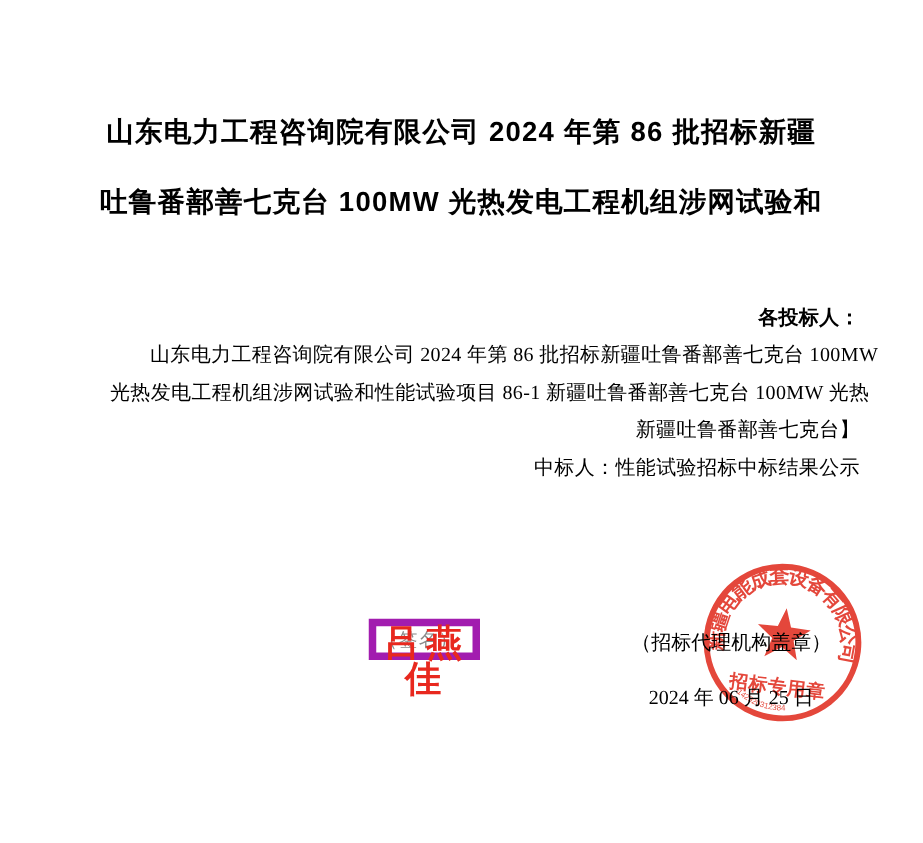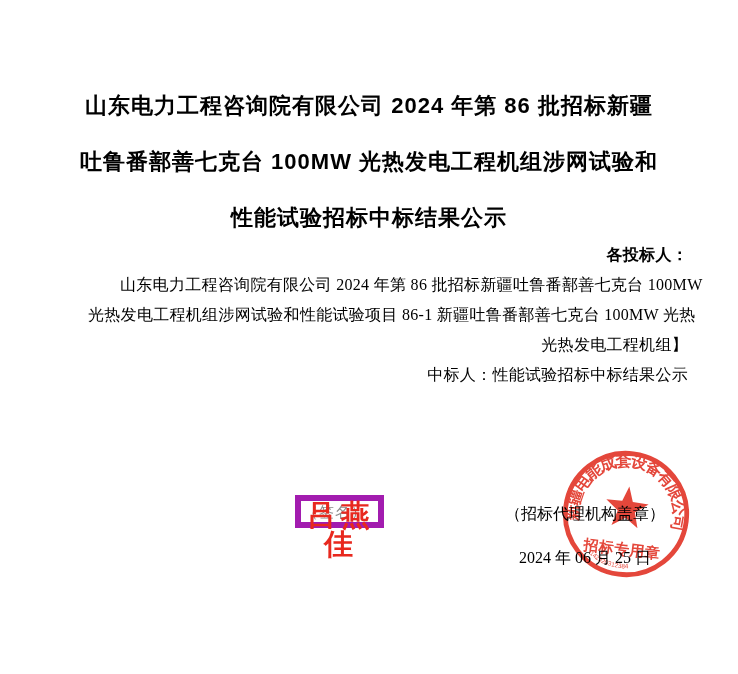--- a/index.html
+++ b/index.html
@@ -100,28 +100,27 @@
   }
 </style>
 </head>
 <body>
 
 <div class="page">
 
   <div class="title-block">
     <div class="title-line">山东电力工程咨询院有限公司 2024 年第 86 批招标新疆</div>
     <div class="title-line">吐鲁番鄯善七克台 100MW 光热发电工程机组涉网试验和</div>
-    <div class="title-line">性能试验招标中标结果公示</div>
   </div>
 
   <div class="body-block">
     <div class="body-line salutation">各投标人：</div>
     <div class="body-line indent-2">山东电力工程咨询院有限公司 2024 年第 86 批招标新疆吐鲁番鄯善七克台 100MW</div>
     <div class="body-line">光热发电工程机组涉网试验和性能试验项目 86-1 新疆吐鲁番鄯善七克台 100MW 光热</div>
-    <div class="body-line">光热发电工程机组】</div>
+    <div class="body-line">新疆吐鲁番鄯善七克台】</div>
     <div class="body-line indent-1">中标人：性能试验招标中标结果公示</div>
   </div>
 
   <div class="sign-placeholder">（签名）</div>
   <div class="name-stamp">吕燕佳</div>
 
   <div class="agency-label">（招标代理机构盖章）</div>
   <div class="date-line">2024 年 06 月 25 日</div>
 
   <svg class="seal" viewBox="0 0 124 124" xmlns="http://www.w3.org/2000/svg">

